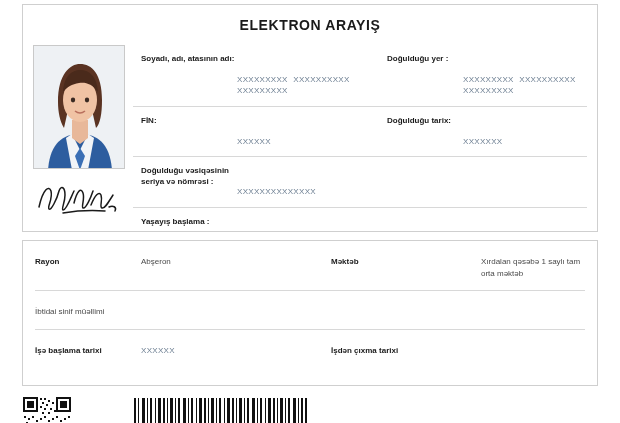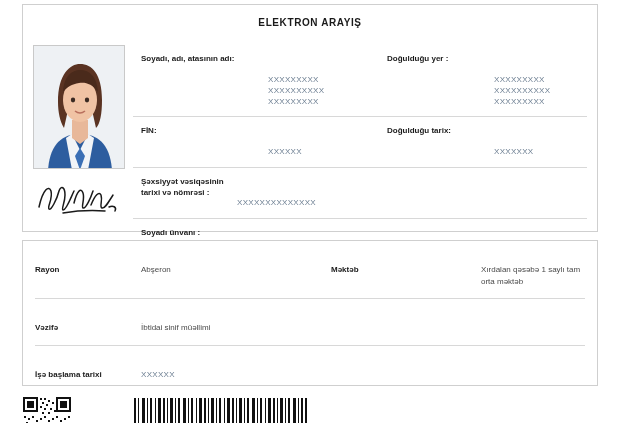--- a/index.html
+++ b/index.html
@@ -28,21 +28,21 @@
     top: 4px;
     width: 576px;
     height: 228px;
   }
   #doc-title {
     position: absolute;
     left: 0;
     top: 12px;
     width: 100%;
     text-align: center;
-    font-size: 10px;
+    font-size: 14px;
     letter-spacing: 0.6px;
     color: #1a1a1a;
     font-weight: 700;
   }
 
   
   #photo-col {
     position: absolute;
     left: 10px;
     top: 40px;
@@ -73,21 +73,20 @@
   .frow {
     display: flex;
     align-items: flex-start;
     border-bottom: 1px solid #d8d8d8;
     padding: 9px 0 9px 0;
   }
   .frow.last { border-bottom: none; }
   .fcell {
     display: flex;
     align-items: flex-start;
-    gap: 31px;
   }
   .flabel {
     font-size: 8px;
     color: #1a1a1a;
     font-weight: 700;
     line-height: 1.35;
     padding-left: 8px;
   }
   .fvalue {
     font-size: 8px;
@@ -108,21 +107,21 @@
     left: 22px;
     top: 240px;
     width: 576px;
     height: 146px;
   }
   .wrow {
     display: flex;
     align-items: flex-start;
     padding: 11px 0 11px 0;
     border-bottom: 1px solid #d8d8d8;
-    margin: 12px 12px;
+    margin: 4px 12px;
   }
   .wrow.last { border-bottom: none; justify-content: center; }
   .wlabel {
     font-size: 8px;
     font-weight: 700;
     color: #1a1a1a;
     line-height: 1.4;
   }
   .wvalue {
     font-size: 8px;
@@ -216,49 +215,49 @@
           <div class="flabel">FİN:</div>
           <div class="fvalue">XXXXXX</div>
         </div>
         <div class="fcell col-b">
           <div class="flabel">Doğulduğu tarix:</div>
           <div class="fvalue">XXXXXXX</div>
         </div>
       </div>
 
       <div class="frow wide">
-        <div class="flabel" style="width:104px;flex:none;">Şəxsiyyət vəsiqəsinin tarixi və nömrəsi :</div>
+        <div class="flabel" style="width:104px;flex:none;">Doğulduğu vəsiqəsinin seriya və nömrəsi :</div>
         <div class="fvalue">XXXXXXXXXXXXXX</div>
       </div>
 
       <div class="frow wide last">
-        <div class="flabel" style="width:104px;flex:none;">Soyadı ünvanı :</div>
+        <div class="flabel" style="width:104px;flex:none;">Yaşayış başlama :</div>
       </div>
 
     </div>
   </div>
 
   <div class="card" id="card-work">
 
     <div class="wrow">
       <div class="wlabel wc1">Rayon</div>
       <div class="wvalue wc2">Abşeron</div>
       <div class="wlabel wc3">Məktəb</div>
       <div class="wvalue wc4">Xırdalan qəsəbə 1 saylı tam orta məktəb</div>
     </div>
 
     <div class="wrow">
-      <div class="wlabel wc1">Vəzifə</div>
       <div class="wvalue wc3">İbtidai sinif müəllimi</div>
       <div class="wvalue wc4"></div>
     </div>
 
     <div class="wrow last">
       <div class="wlabel wc1">İşə başlama tarixi</div>
       <div class="wvalue blue wc2">XXXXXX</div>
+      <div class="wlabel wc3">İşdən çıxma tarixi</div>
       <div class="wvalue wc4"></div>
     </div>
 
   </div>
 
   <div id="qr">
     <svg viewBox="0 0 50 50" width="50" height="50">
       <rect width="50" height="50" fill="#ffffff"></rect>
       <g fill="#111111">
 

